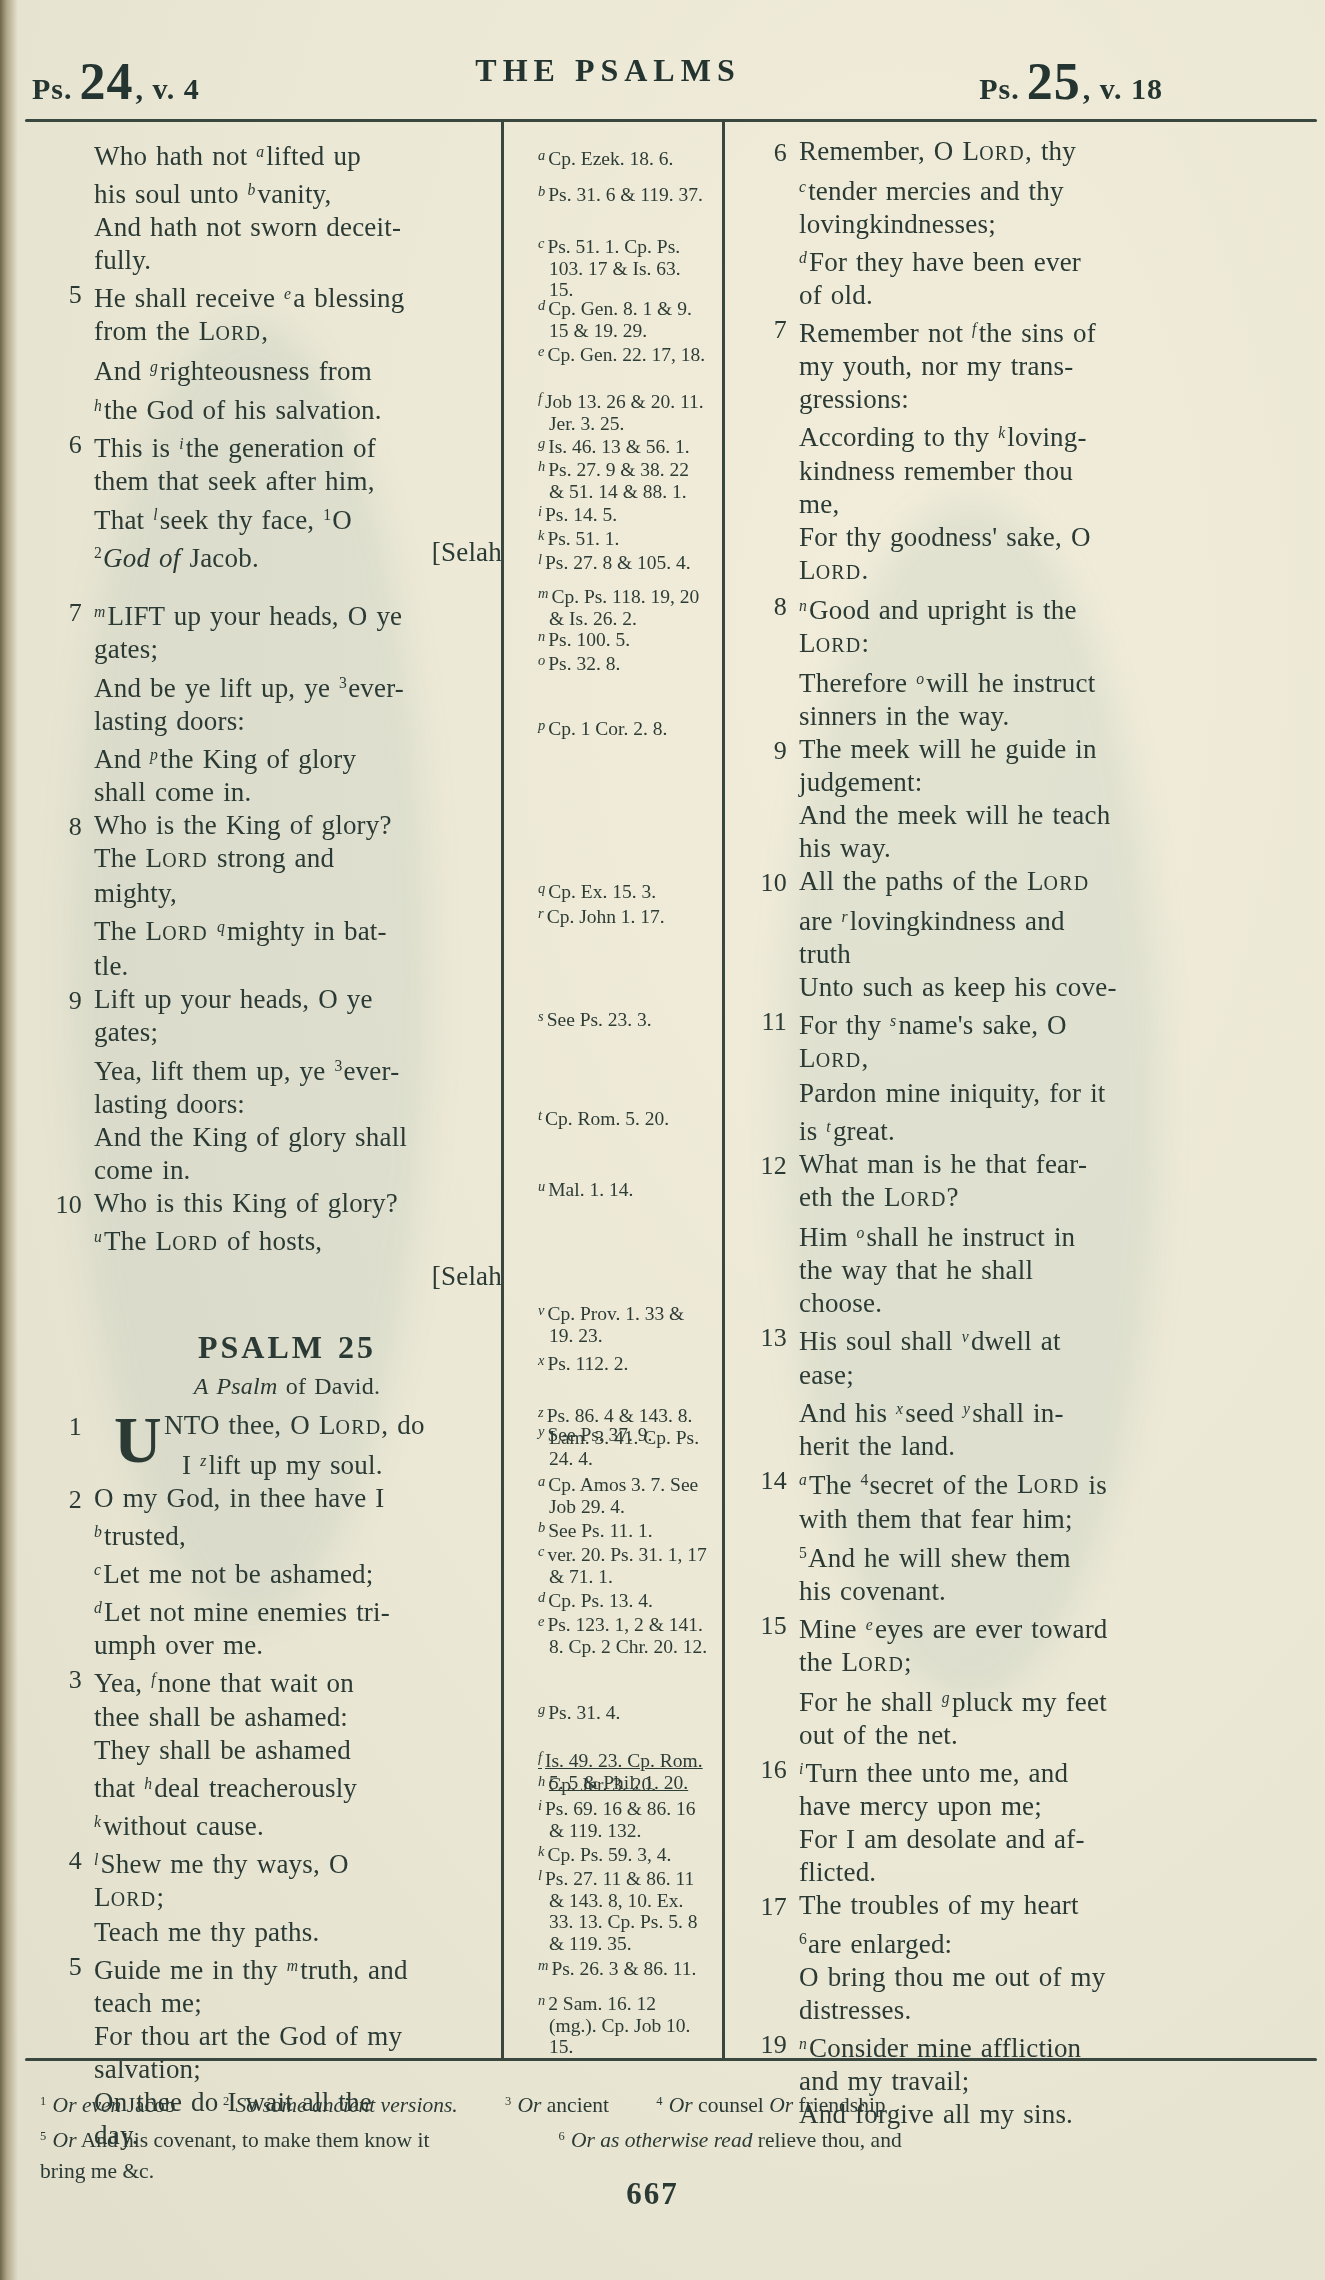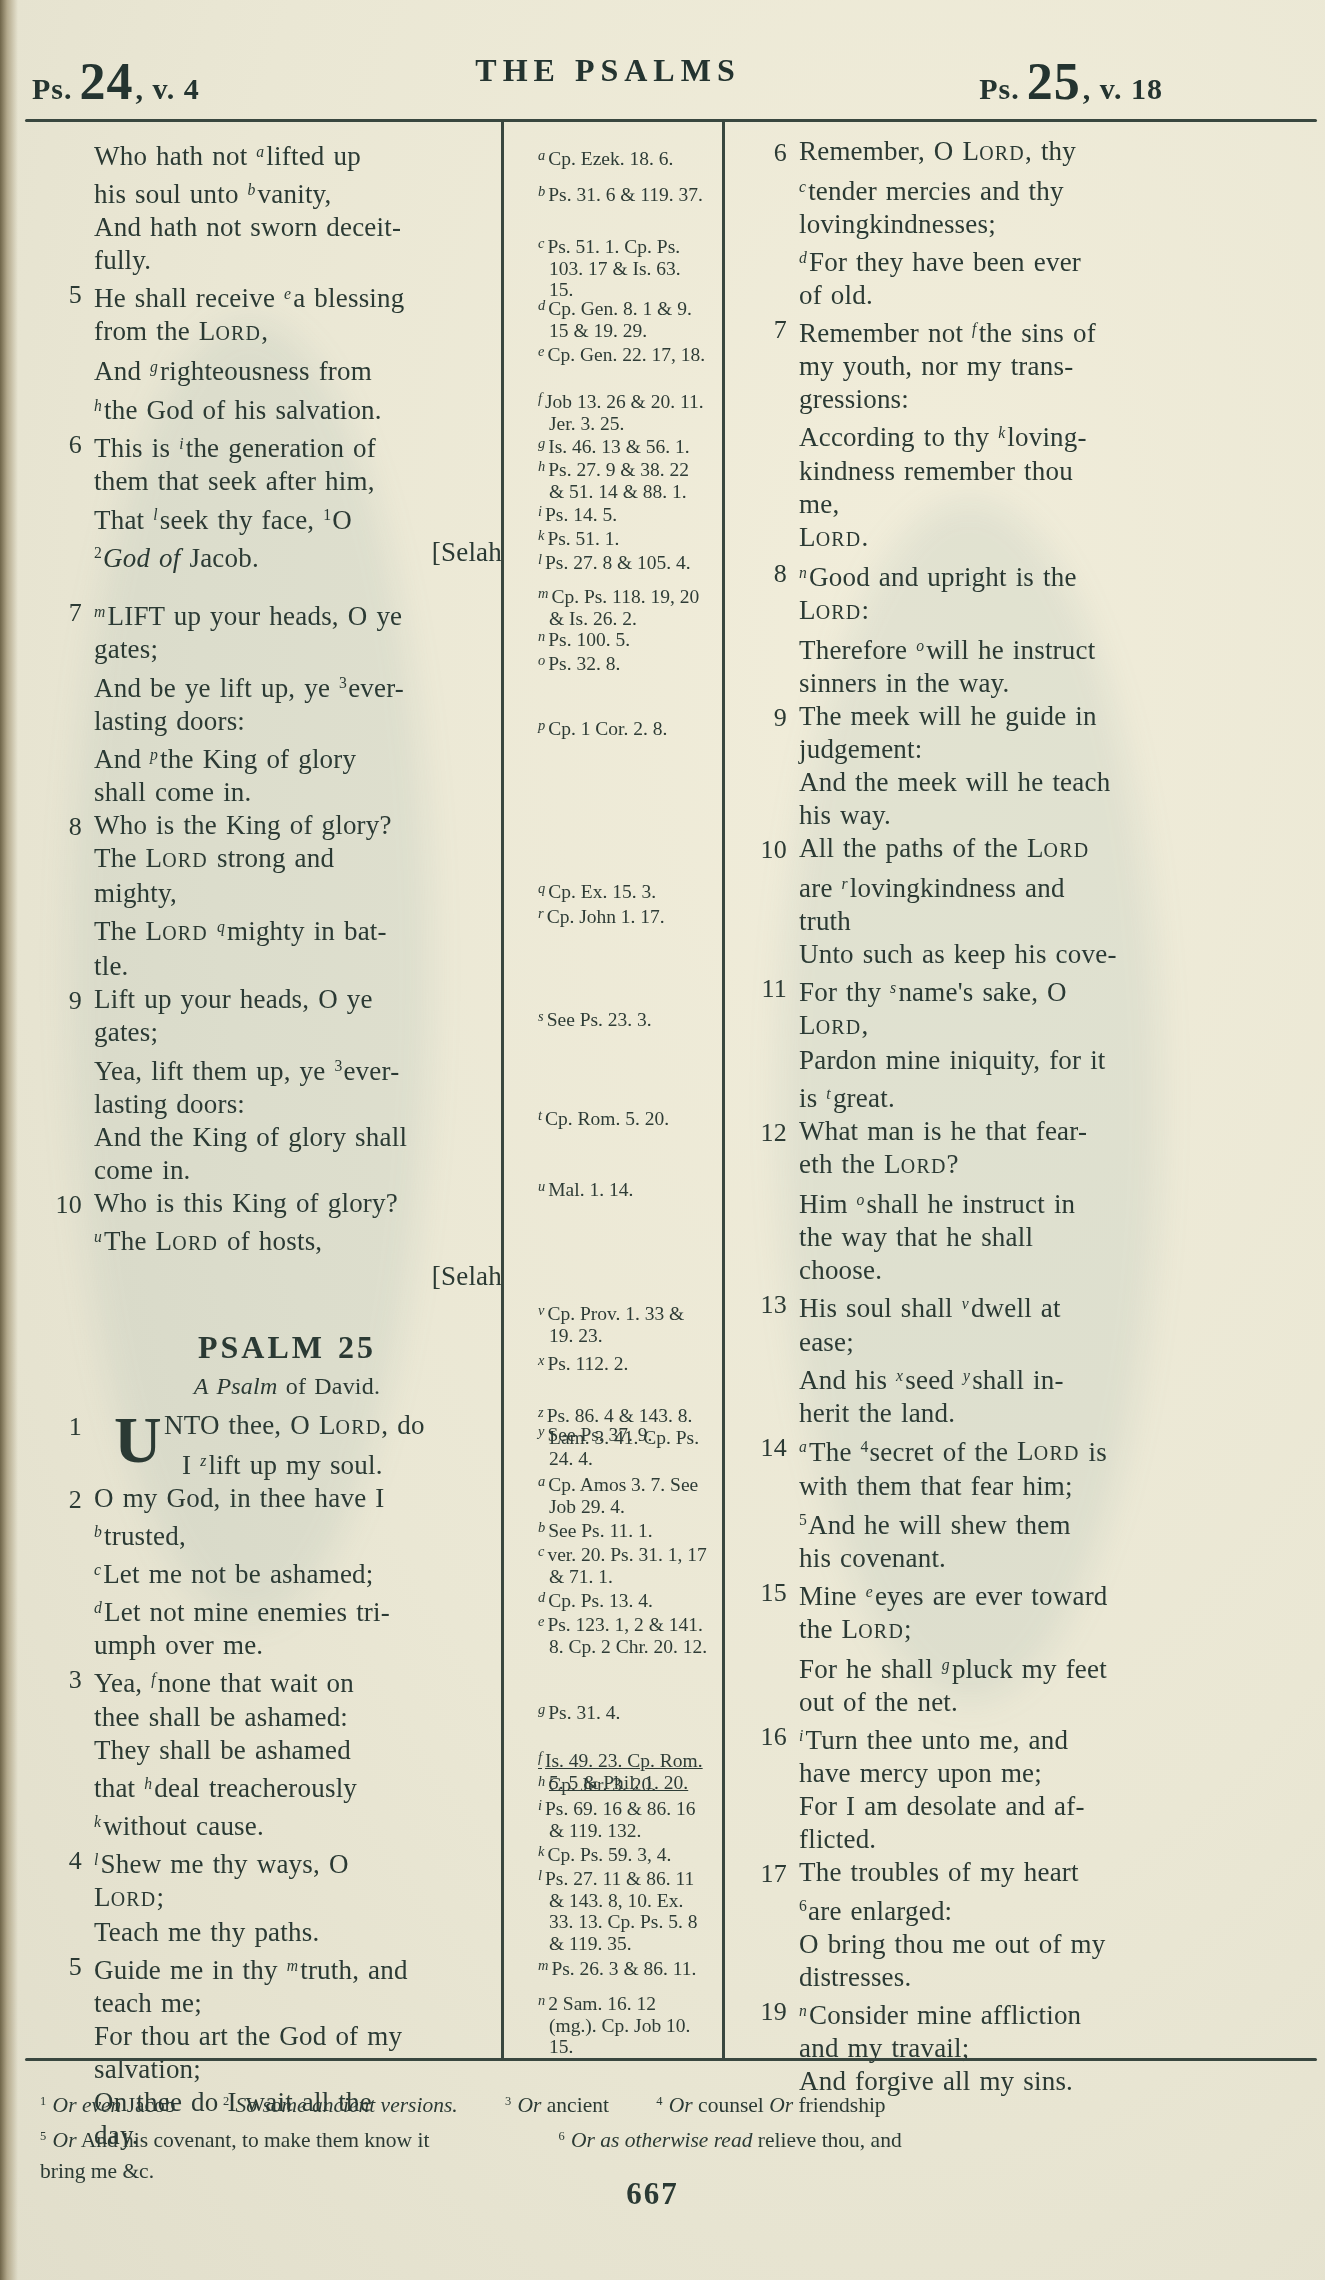--- a/index.html
+++ b/index.html
@@ -214,20 +214,21 @@
         <div class="vline">of old.</div>
       </div>
       <div class="verse">
         <span class="vnum">7</span>
         <div class="vline">Remember not <span class="refsup">f</span>the sins of</div>
         <div class="vline">my youth, nor my trans-</div>
         <div class="vline">gressions:</div>
         <div class="vline">According to thy <span class="refsup">k</span>loving-</div>
         <div class="vline">kindness remember thou</div>
         <div class="vline">me,</div>
+        <div class="vline">For thy goodness' sake, O</div>
         <div class="vline"><span class="sc">L<span class="scr">ORD</span></span>.</div>
       </div>
       <div class="verse">
         <span class="vnum">8</span>
         <div class="vline"><span class="refsup">n</span>Good and upright is the</div>
         <div class="vline"><span class="sc">L<span class="scr">ORD</span></span>:</div>
         <div class="vline">Therefore <span class="refsup">o</span>will he instruct</div>
         <div class="vline">sinners in the way.</div>
       </div>
       <div class="verse">

